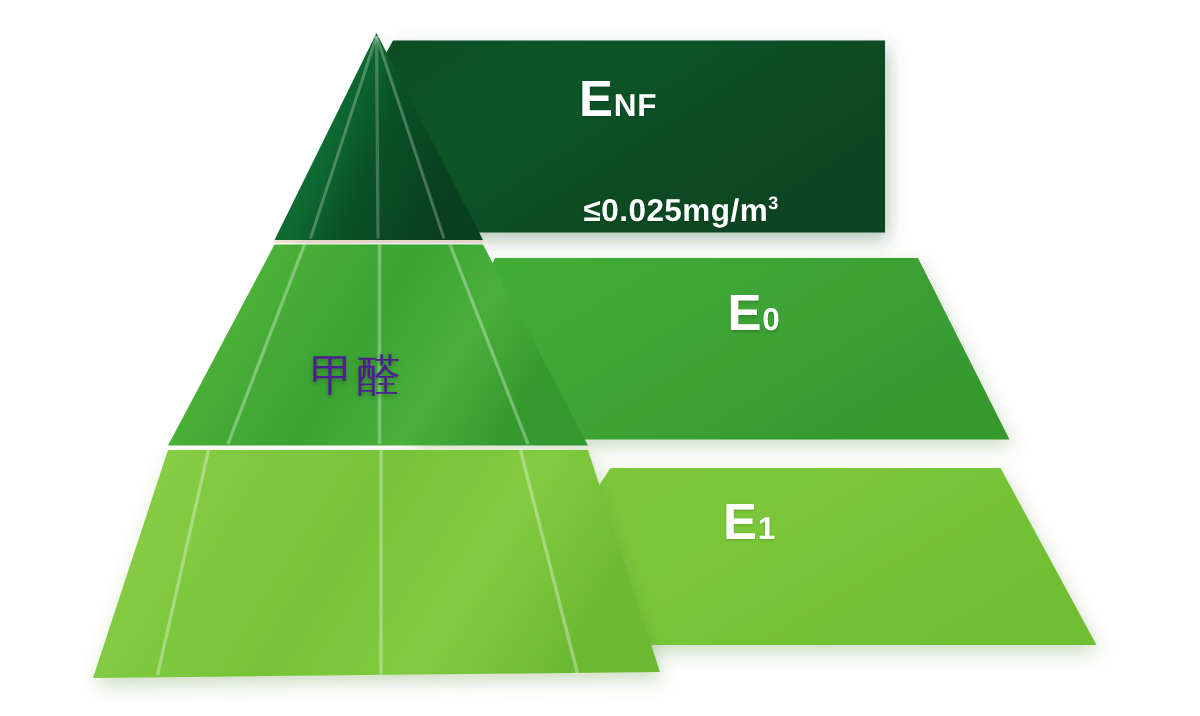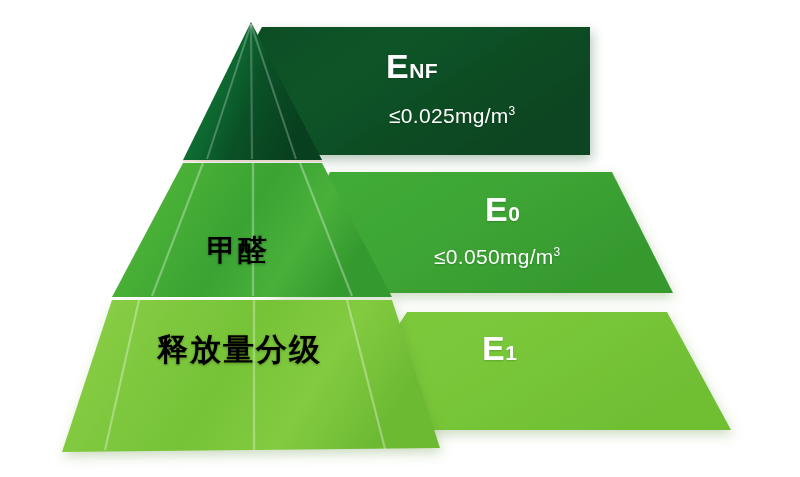--- a/index.html
+++ b/index.html
@@ -13,30 +13,31 @@
 
   
   .grade{
     font-weight:bold;
     letter-spacing:0.5px;
     text-shadow:0 1px 2px rgba(0,0,0,.18);
   }
   .grade .big{font-size:34px;line-height:34px;}
   .grade .sub{font-size:21px;line-height:21px;font-weight:bold;vertical-align:baseline;}
   .value{
-    font-weight:normal;font-size:21px;line-height:22px;
+    font-weight:bold;font-size:21px;line-height:22px;
     letter-spacing:0.3px;
     text-shadow:0 1px 2px rgba(0,0,0,.18);
+    margin-top:24px;
   }
   .value .sup{font-size:12px;vertical-align:super;}
 
   
   .cn{
     font-family:"DejaVu Sans","Liberation Sans",sans-serif;
-    color:#000000;font-weight:700;
+    color:#4c1d95;font-weight:400;
     text-shadow:0 1px 3px rgba(0,0,0,.28);
   }
   .cn-top{font-size:29px;letter-spacing:2px;}
   .cn-bot{font-size:31px;letter-spacing:2px;}
 </style>
 </head>
 <body>
 
 <div id="stage">
 
@@ -136,24 +137,20 @@
   <div class="txt grade" style="left:386px;top:49px;">
     <span class="big">E</span><span class="sub">NF</span>
   </div>
   <div class="txt value" style="left:389px;top:100px;">
     <span>≤0.025mg/m</span><span class="sup">3</span>
   </div>
 
   <div class="txt grade" style="left:441px;top:192px;margin-left:44px;">
     <span class="big">E</span><span class="sub">0</span>
   </div>
-  <div class="txt value" style="left:434px;top:241px;">
-    <span>≤0.050mg/m</span><span class="sup">3</span>
-  </div>
 
   <div class="txt grade" style="left:482px;top:331px;">
     <span class="big">E</span><span class="sub">1</span>
   </div>
 
   <div class="txt cn cn-top" style="left:207px;top:231px;">甲醛</div>
-  <div class="txt cn cn-bot" style="left:157px;top:329px;">释放量分级</div>
 
 </div>
 
 </body></html>

